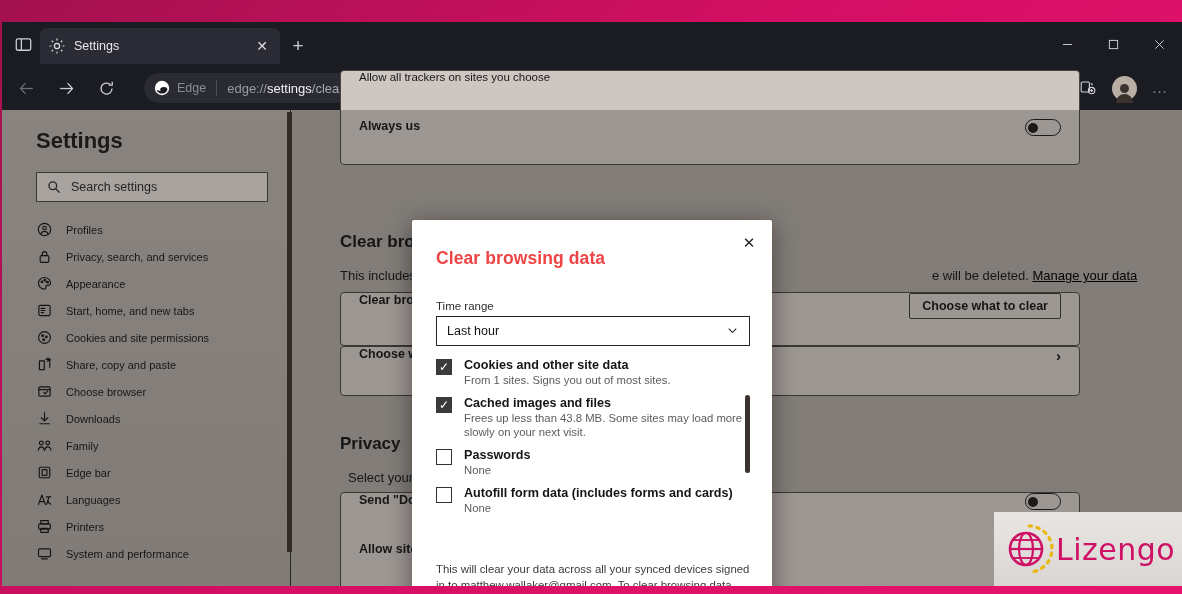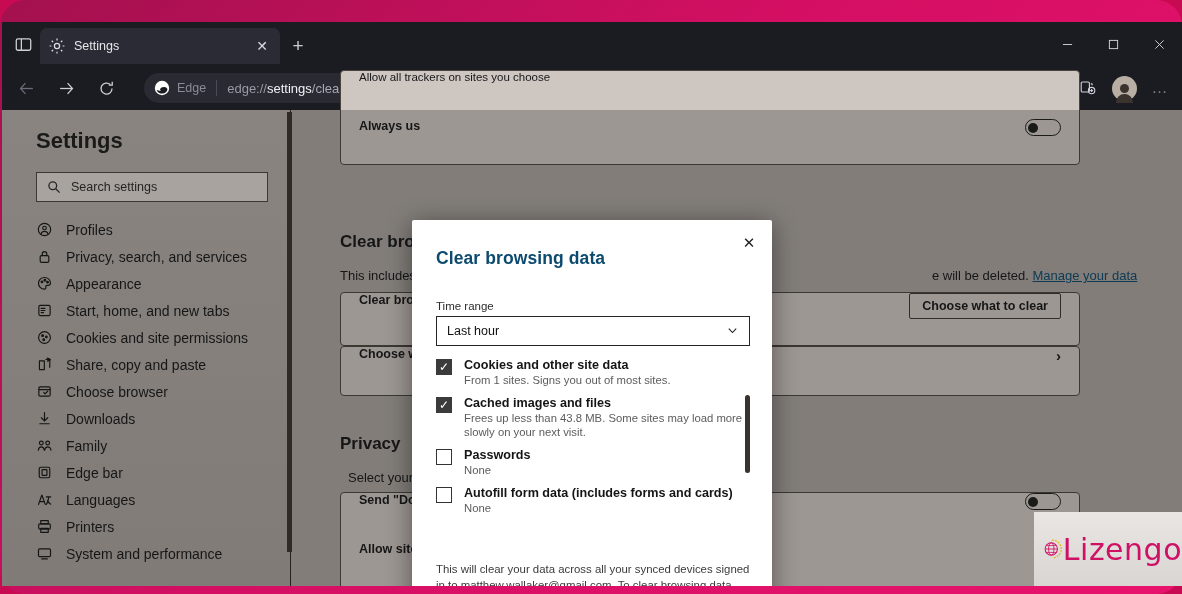--- a/index.html
+++ b/index.html
@@ -5,21 +5,20 @@
   * { box-sizing: border-box; margin: 0; padding: 0; }
   html, body {
     width: 1182px; height: 594px; overflow: hidden;
     font-family: "Liberation Sans", sans-serif;
     background: #c80a52;
   }
   
   #frame {
     position: absolute; inset: 0;
     background: linear-gradient(135deg,#a3114e 0%,#d40f63 45%,#e8136d 100%);
-    border-radius: 26px;
   }
   #window {
     position: absolute; left: 2px; top: 22px; width: 1180px; height: 564px;
     background: #1b1b22; overflow: hidden;
   }
   
   #tabstrip {
     position: absolute; left: 0; top: 0; width: 100%; height: 44px;
     background: #1b1b22;
   }
@@ -126,21 +125,21 @@
     font-size: 22px; color: #1d1d1d; font-weight: bold; margin-bottom: 18px;
   }
   #search-box {
     width: 232px; height: 30px; background: #dcd5d1; border: 1px solid #4a443f;
     display: flex; align-items: center; padding: 0 10px; margin-bottom: 14px;
   }
   #search-box .mag { width: 14px; height: 14px; margin-right: 10px; color: #2c2c2c; }
   #search-box .ph { font-size: 12.5px; color: #2a2a2a; }
   .navitem {
     display: flex; align-items: center; height: 27px; color: #17171a;
-    font-size: 14px;
+    font-size: 11px;
     text-align: right;
   }
   .navitem .ico {
     width: 17px; height: 17px; flex: 0 0 17px; margin-right: 13px;
     display: flex; align-items: center; justify-content: center; color: #161616;
   }
   .navitem .ico svg { width: 15px; height: 15px; }
   #sb-scroll {
     position: absolute; left: 285px; top: 2px; width: 6px; height: 440px;
     background: #3b332f; border-radius: 0;
@@ -157,21 +156,21 @@
   .card {
     position: absolute; background: #cec6c1; border: 1px solid #4a443f;
     border-radius: 4px;
   }
   .card .row {
     display: flex; align-items: flex-start; height: 100%; padding: 0 18px;
     font-size: 12.5px; font-weight: bold;
   }
   .sec-heading { position: absolute; font-size: 17px; font-weight: bold; }
   .sec-sub { position: absolute; font-size: 13px; }
-  .link { color: #0c4a6e; text-decoration: underline; }
+  .link { color: #000000; text-decoration: underline; }
   .toggle {
     width: 36px; height: 17px; border-radius: 9px; border: 1.6px solid #1d1d1d;
     background: #cec6c1; display: flex; align-items: center; padding: 0 2px;
   }
   .toggle .knob { width: 10px; height: 10px; border-radius: 50%; background: #1d1d1d; }
   .ghostbtn {
     border: 1px solid #3c3631; background: #cec6c1; font-size: 12.5px;
     padding: 5px 12px; font-weight: bold; border-radius: 2px;
   }
   .chev { font-size: 15px; }
@@ -182,21 +181,21 @@
     background: #ffffff; box-shadow: 0 4px 26px rgba(0,0,0,.45);
     border-radius: 2px;
   }
   #dlg-close {
     position: absolute; right: 10px; top: 10px; width: 26px; height: 26px;
     display: flex; align-items: center; justify-content: center;
     color: #242424; font-size: 15px;
   }
   #dlg-title {
     position: absolute; left: 24px; top: 28px; font-size: 17.5px;
-    font-weight: bold; color: #0c4a6e; letter-spacing: .1px;
+    font-weight: bold; color: #ef4444; letter-spacing: .1px;
   }
   #tr-label {
     position: absolute; left: 24px; top: 80px; font-size: 11.5px; color: #2d2d2d;
   }
   #tr-select {
     position: absolute; left: 24px; top: 96px; width: 314px; height: 30px;
     border: 1px solid #252525; background: #fff; display: flex;
     align-items: center; padding: 0 10px; font-size: 12.5px; color: #111;
   }
   #tr-select .caret { margin-left: auto; font-size: 11px; color: #202020; }
@@ -219,21 +218,21 @@
   #list-scroll {
     position: absolute; left: 333px; top: 175px; width: 5px; height: 78px;
     background: #3a322e; border-radius: 3px;
   }
   #sync-note {
     position: absolute; left: 24px; top: 342px; width: 314px;
     font-size: 11.4px; color: #3a3a3a; line-height: 1.38;
   }
   
   #watermark {
-    position: absolute; right: 0px; bottom: 0px; width: 148px; height: 74px;
+    position: absolute; right: 0px; bottom: 0px; width: 188px; height: 74px;
     background: linear-gradient(180deg,#e9e6e4 0%,#d9d5d2 100%);
     display: flex; align-items: center; padding-left: 8px; overflow: hidden;
   }
   #wm-text {
     font-size: 30px; color: #cf1166; letter-spacing: .5px;
     font-family: "DejaVu Sans", sans-serif;
   }
 </style>
 </head>
 <body>

